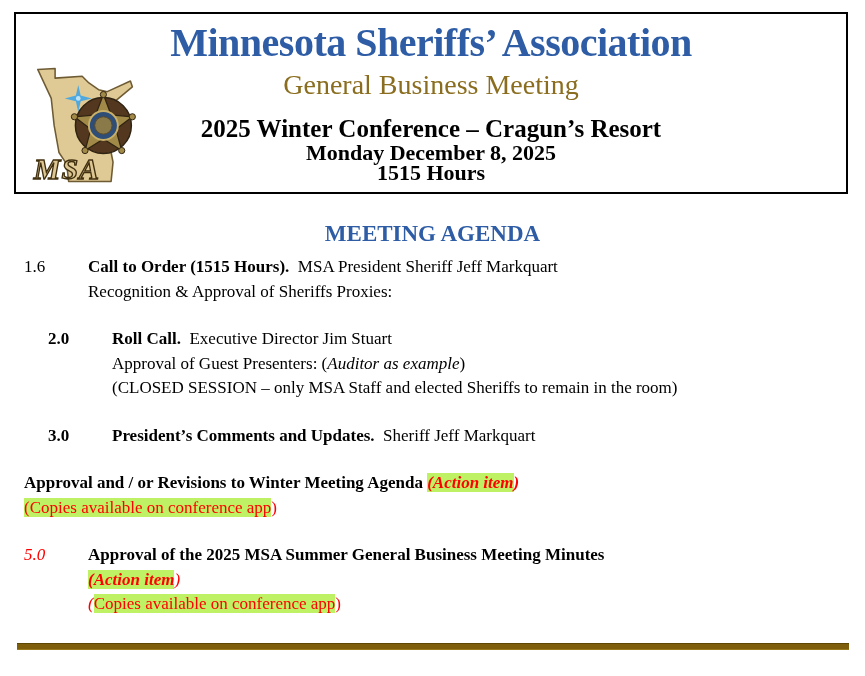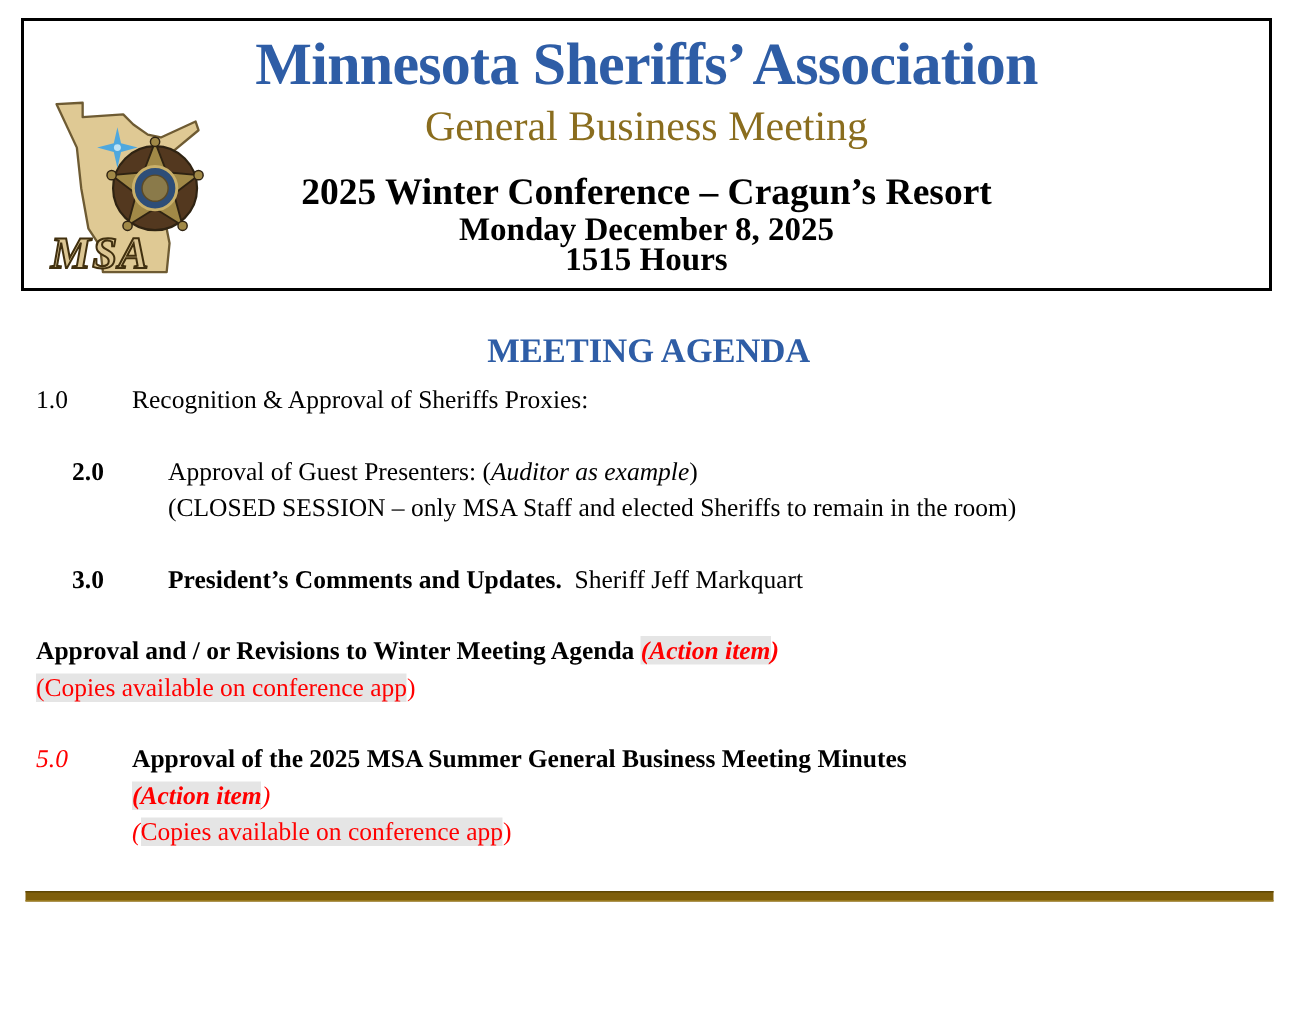--- a/index.html
+++ b/index.html
@@ -72,21 +72,21 @@
   .num-bold { font-weight:bold;margin-left:24px; }
   .num-red-italic { color:#FF0000; font-style:italic; }
   .agenda-lines { flex:1; }
   .agenda-line { white-space:pre-wrap; }
   .s-regular {}
   .s-bold { font-weight:bold; }
   .s-italic { font-style:italic; }
   .s-red { color:#FF0000; }
   .s-red-italic { color:#FF0000; font-style:italic; }
   .s-red-bold-italic { color:#FF0000; font-style:italic; font-weight:bold; }
-  .s-highlight { background:#e5e5e5; }
+  .s-highlight { background:#bef264; }
   .bottom-rule {
     margin:26px 16px 0 17px;
     height:5px;
     background:#7E5E0B;
     border-top:1px solid #5E4604;
     border-bottom:1px solid #9a7a1e;
   }
 </style>
 </head>
 <body>
@@ -124,29 +124,31 @@
     <div class="hdr-sub">General Business Meeting</div>
     <div class="hdr-conf">2025 Winter Conference – Cragun’s Resort</div>
     <div class="hdr-date">Monday December 8, 2025</div>
     <div class="hdr-time">1515 Hours</div>
   </div>
 
   <div class="agenda-heading">MEETING AGENDA</div>
 
   <div class="agenda" id="agenda-items">
   <div class="agenda-item">
-    <div class="agenda-num num-regular">1.0</div>
+    <div class="agenda-num num-regular">1.6</div>
     <div class="agenda-lines">
+          <div class="agenda-line"><span class="s-bold">Call to Order (1515 Hours).</span><span class="s-regular">  MSA President Sheriff Jeff Markquart</span></div>
           <div class="agenda-line"><span class="s-regular">Recognition &amp; Approval of Sheriffs Proxies:</span></div>
         </div>
   </div>
 
   <div class="agenda-item">
     <div class="agenda-num num-bold">2.0</div>
     <div class="agenda-lines">
+          <div class="agenda-line"><span class="s-bold">Roll Call.</span><span class="s-regular">  Executive Director Jim Stuart</span></div>
           <div class="agenda-line"><span class="s-regular">Approval of Guest Presenters: (</span><span class="s-italic">Auditor as example</span><span class="s-regular">)</span></div>
           <div class="agenda-line"><span class="s-regular">(CLOSED SESSION – only MSA Staff and elected Sheriffs to remain in the room)</span></div>
         </div>
   </div>
 
   <div class="agenda-item">
     <div class="agenda-num num-bold">3.0</div>
     <div class="agenda-lines">
           <div class="agenda-line"><span class="s-bold">President’s Comments and Updates.</span><span class="s-regular">  Sheriff Jeff Markquart</span></div>
         </div>

